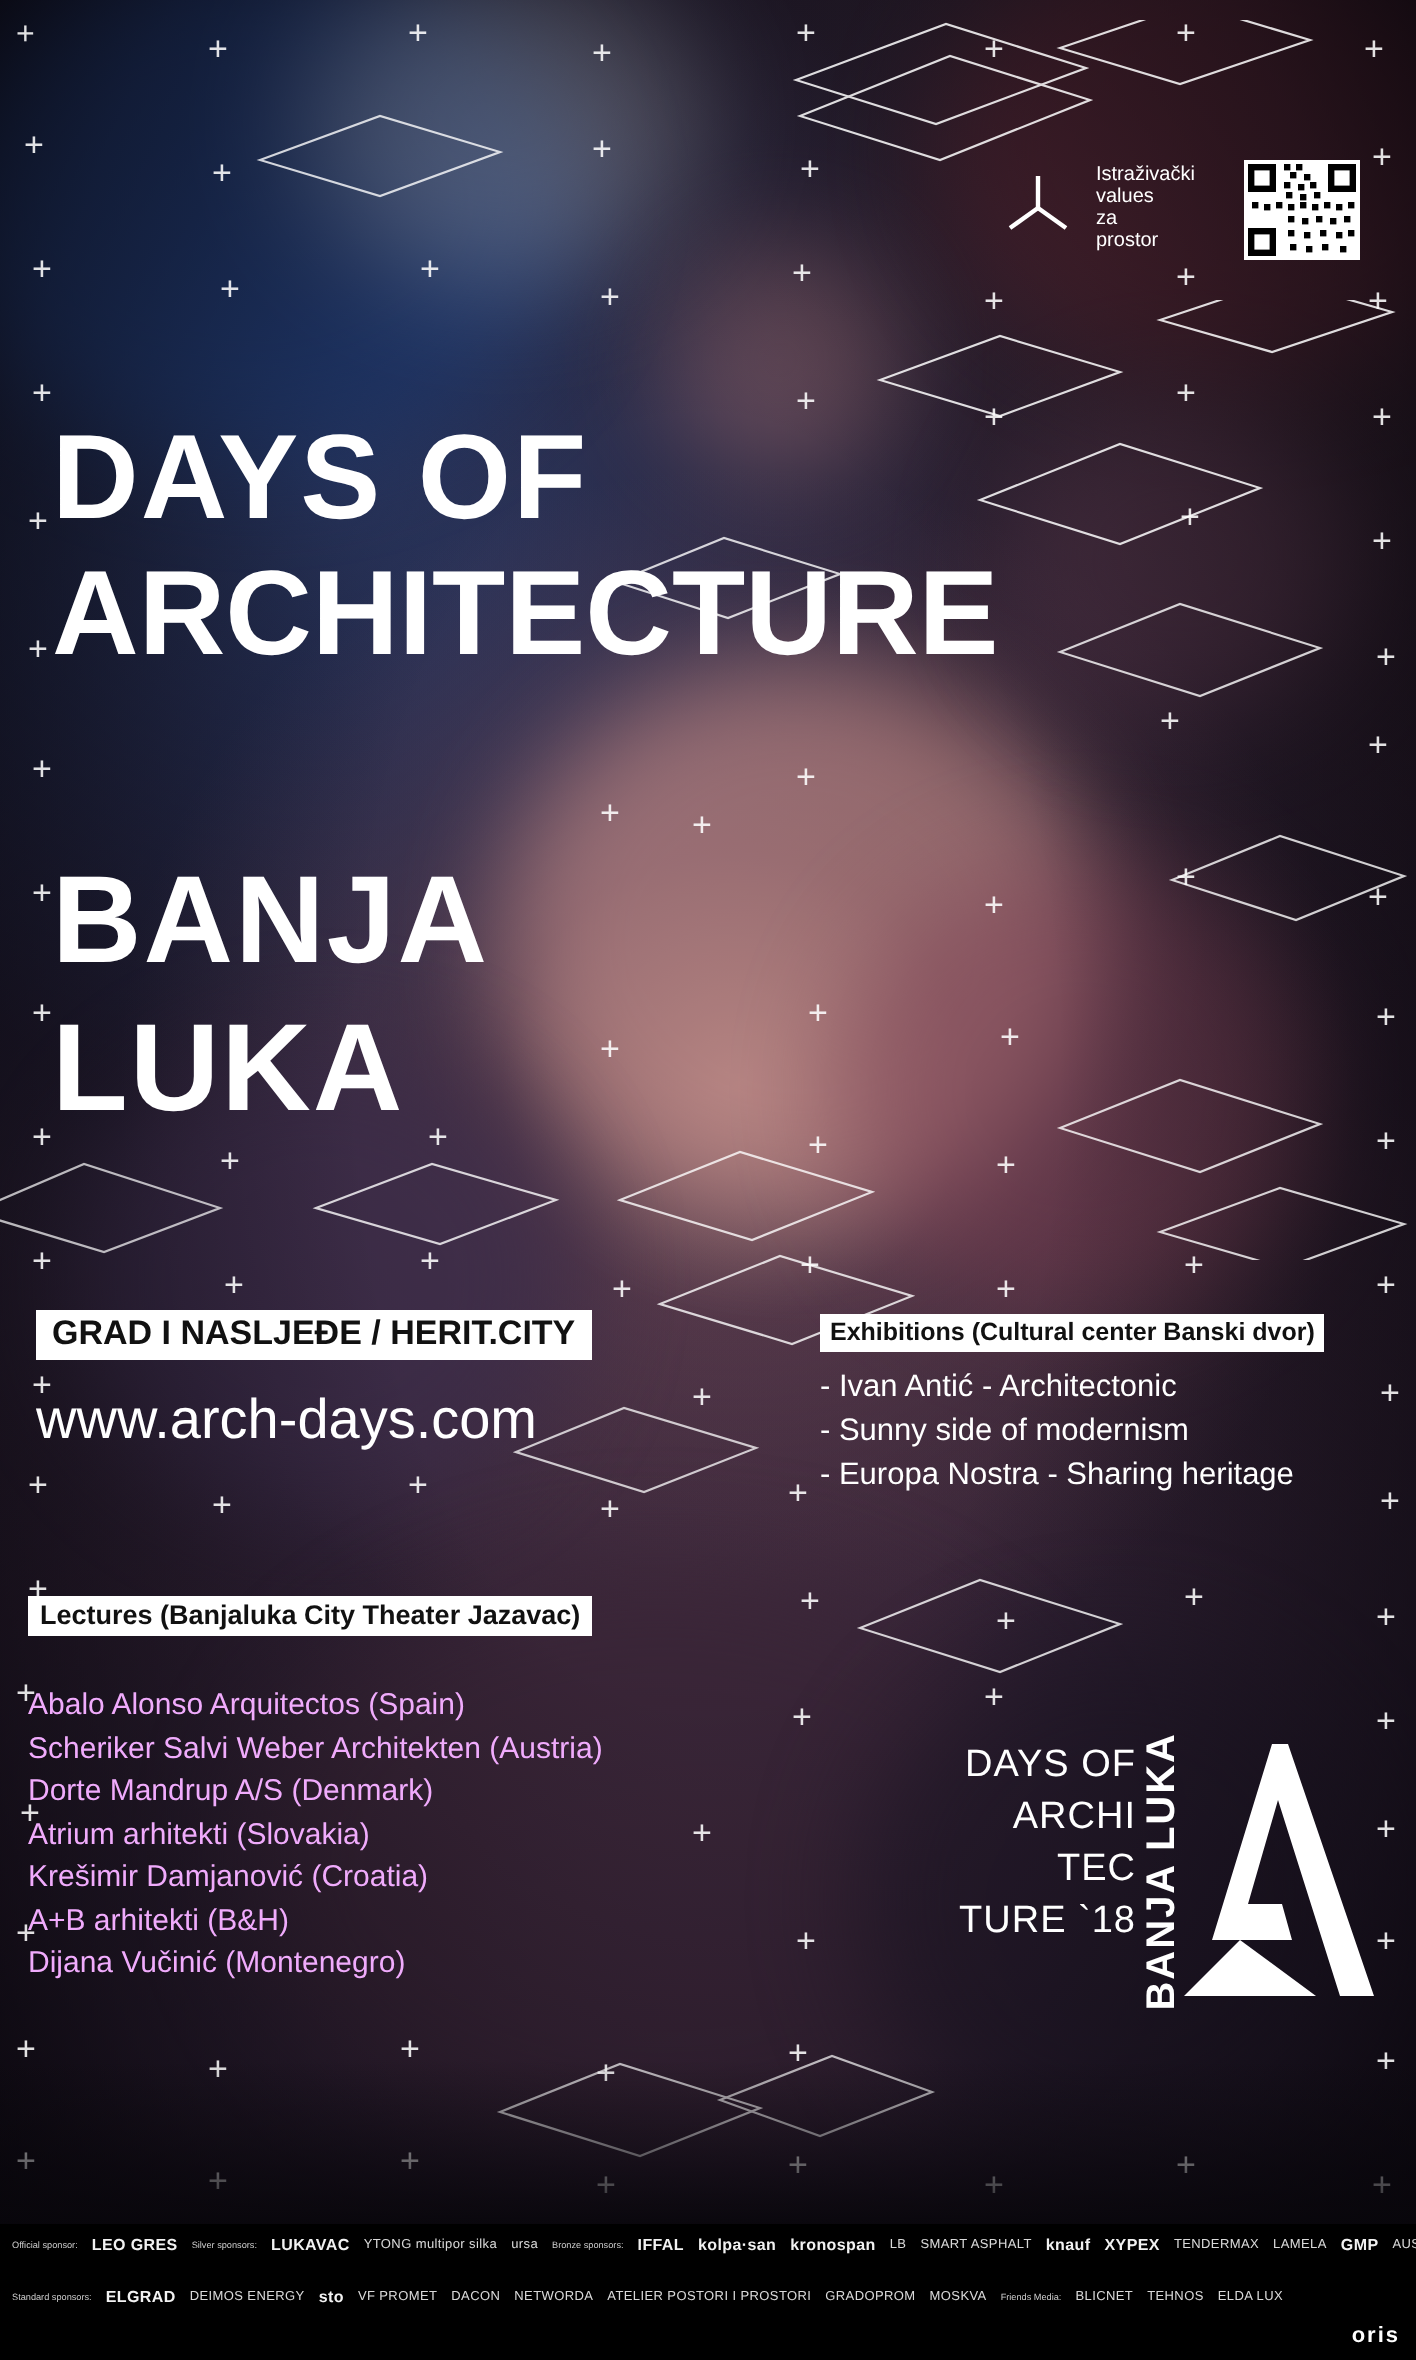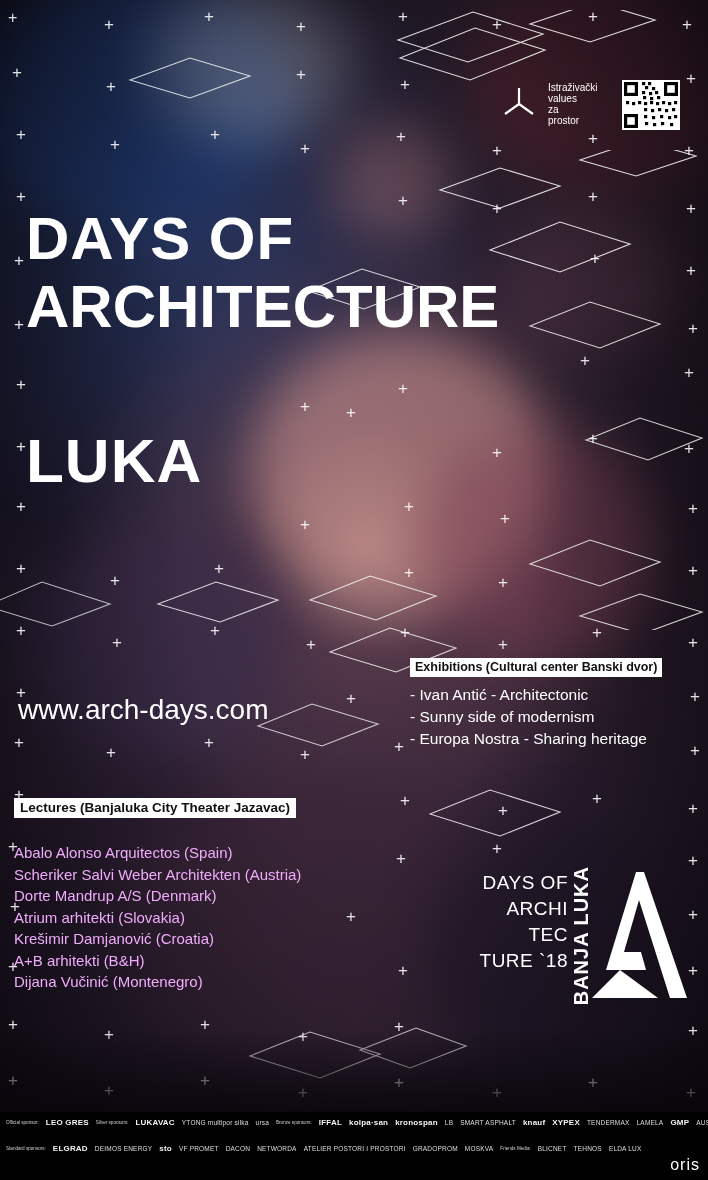--- a/index.html
+++ b/index.html
@@ -118,21 +118,21 @@
   }
   .f-row { position:absolute; left:6px; right:6px; display:flex; align-items:center; gap:7px; }
   .r1 { top:6px; }
   .r2 { top:32px; }
   .f-label { font-size:4.6px; color:#cfcfcf; white-space:nowrap; line-height:6px; }
   .f-item {
     font-size:8px; font-weight:bold; color:#fff; white-space:nowrap;
     letter-spacing:.2px; opacity:.95;
   }
   .f-item.small { font-size:6.5px; font-weight:normal; opacity:.85; }
-  .oris { position:absolute; right:8px; bottom:6px; font-size:16px; color:#fff; letter-spacing:1px; }
+  .oris { position:absolute; right:8px; bottom:6px; font-size:11px; color:#fff; letter-spacing:1px;font-weight:bold; }
 </style>
 </head>
 <body>
 
 <div class="poster">
 
   <div class="bg-base"></div>
   <div class="blob b1"></div>
   <div class="blob b2"></div>
   <div class="blob b3"></div>
@@ -417,23 +417,27 @@
       <rect x="19.5" y="21" width="1.6" height="1.6"></rect>
         <rect x="24" y="21.5" width="1.6" height="1.6"></rect>
     </g>
   </svg>
 
   <div class="title">
     <div>DAYS OF</div>
     <div class="l2">ARCHITECTURE</div>
   </div>
   <div class="title2">
+    <div>BANJA</div>
     <div>LUKA</div>
   </div>
 
+  <div class="heritage">
+    <span class="tag">GRAD I NASLJEĐE / HERIT.CITY</span>
+  </div>
   <div class="website">www.arch-days.com</div>
 
   <div class="exhibitions">
     <span class="tag">Exhibitions (Cultural center Banski dvor)</span>
     <div class="exh-list">
       <div>- Ivan Antić - Architectonic</div>
       <div>- Sunny side of modernism</div>
       <div>- Europa Nostra - Sharing heritage</div>
     </div>
   </div>

